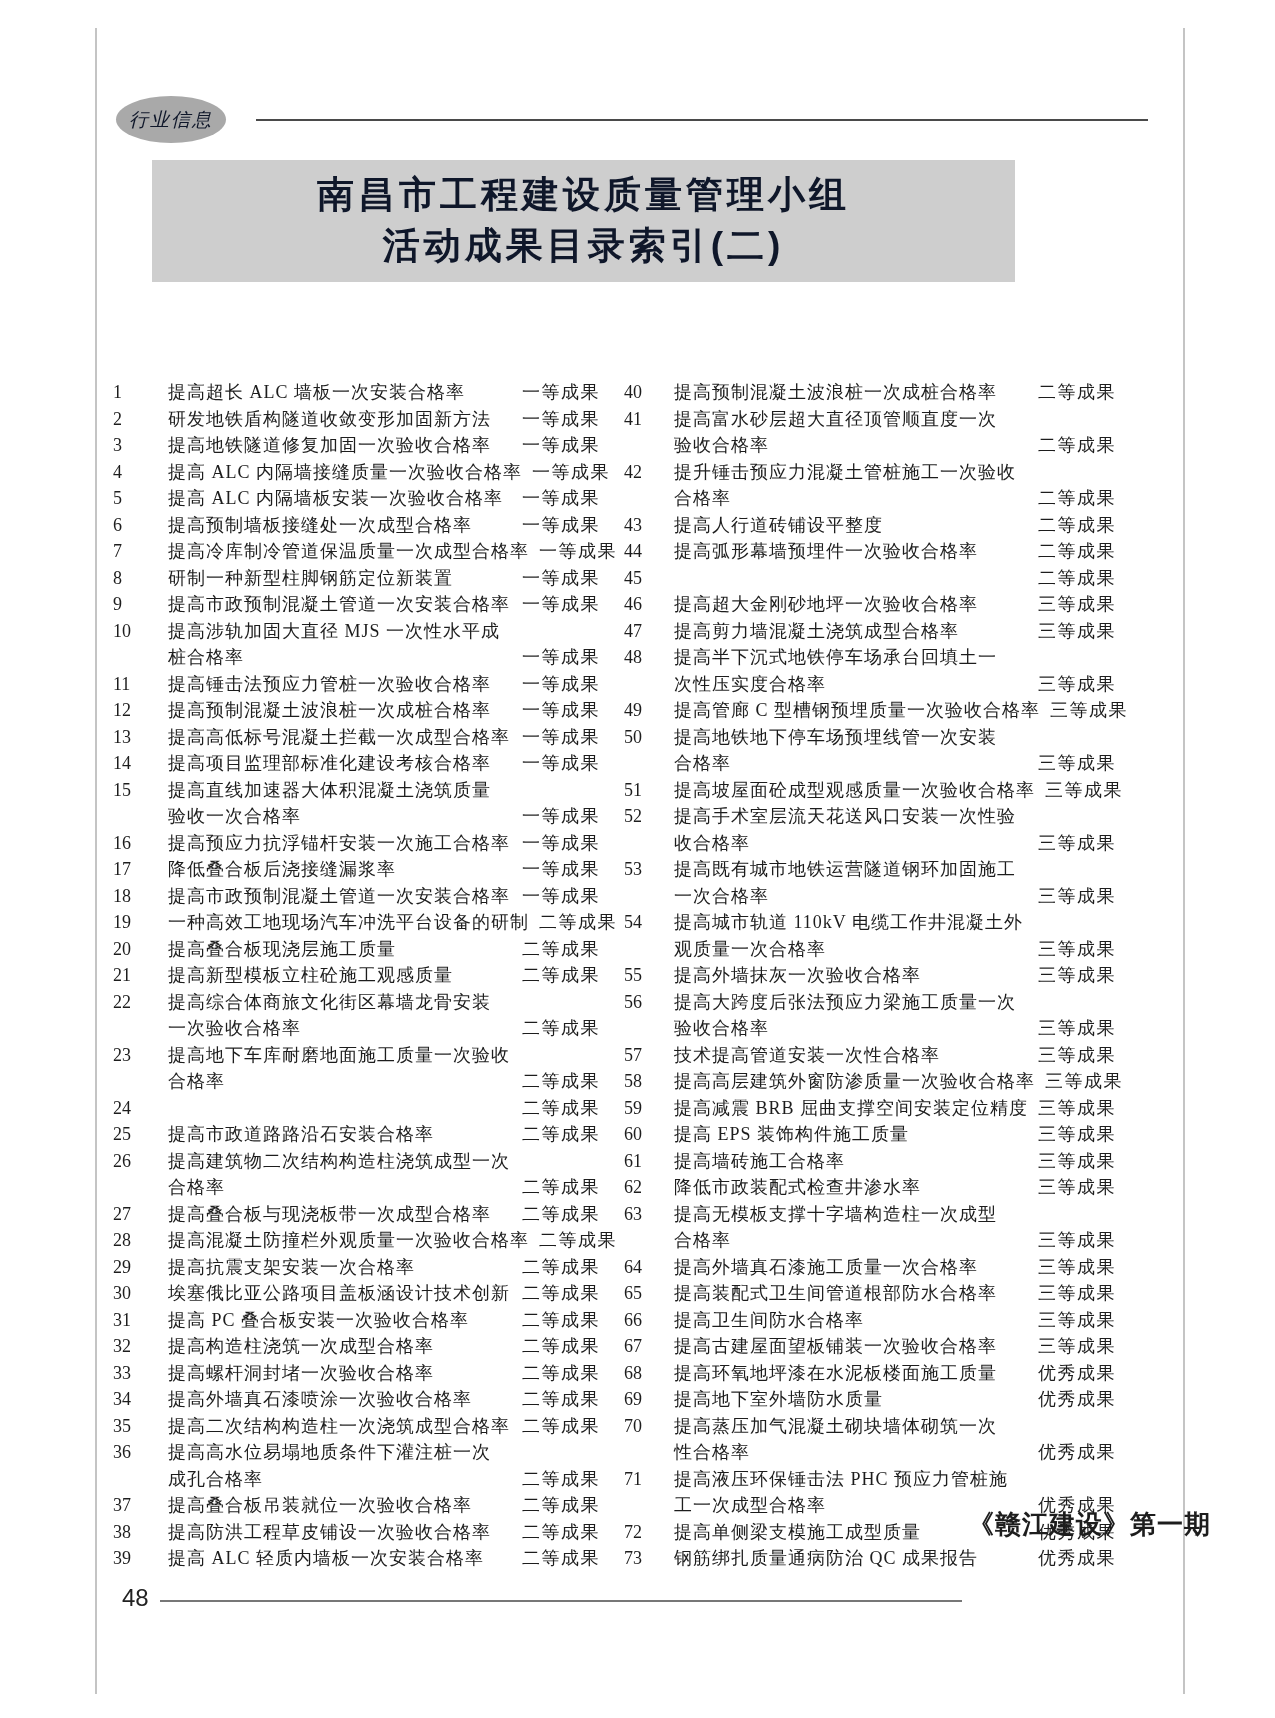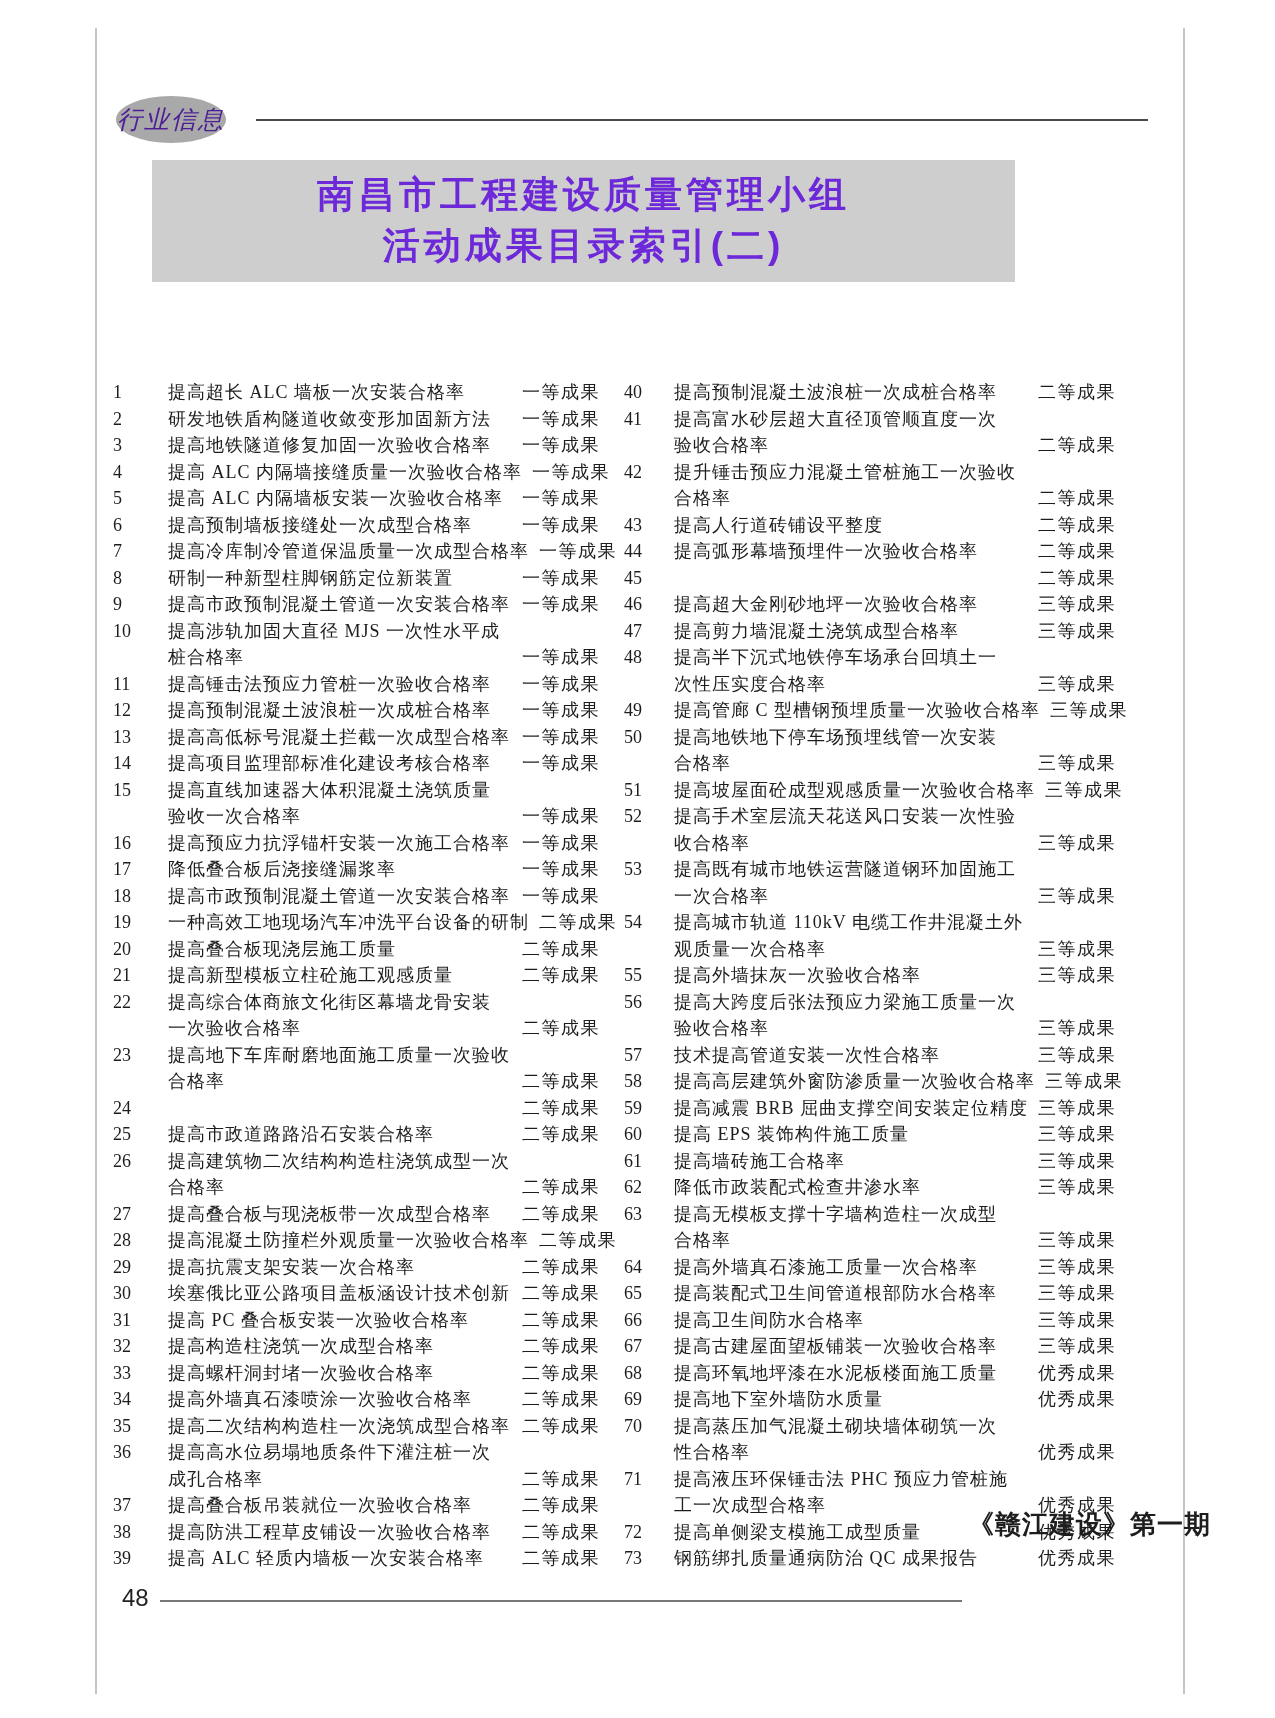--- a/index.html
+++ b/index.html
@@ -13,36 +13,36 @@
   .edge-line.left { left:95px; }
   .edge-line.right { left:1183px; }
 
   
   .tag-badge {
     position:absolute; left:116px; top:96px; width:110px; height:47px;
     background:#a9a9a9; border-radius:50%;
     display:flex; align-items:center; justify-content:center;
   }
   .tag-badge span {
-    font-size:25px; font-style:italic; letter-spacing:2px; color:#4c1d95;
+    font-size:19px; font-style:italic; letter-spacing:2px; color:#0f172a;
   }
   .header-rule {
     position:absolute; left:256px; top:119px; width:892px; height:2px; background:#4a4a4a;
   }
 
   
   .title-block {
     position:absolute; left:152px; top:160px; width:863px; height:122px;
     background:#cecece;
     display:flex; flex-direction:column; align-items:center; justify-content:center;
     gap:10px;
   }
   .title-line {
     font-family:"Liberation Sans", sans-serif;
-    font-size:37px; font-weight:700; letter-spacing:4px; color:#6d28d9;
+    font-size:37px; font-weight:700; letter-spacing:4px; color:#0f172a;
     white-space:nowrap; line-height:1.1;
   }
 
   
   .col { position:absolute; top:379px; }
   .col.left  { left:113px; width:487px; }
   .col.right { left:624px; width:492px; }
   .line {
     display:flex; align-items:baseline;
     height:26.5px; line-height:26.5px;

